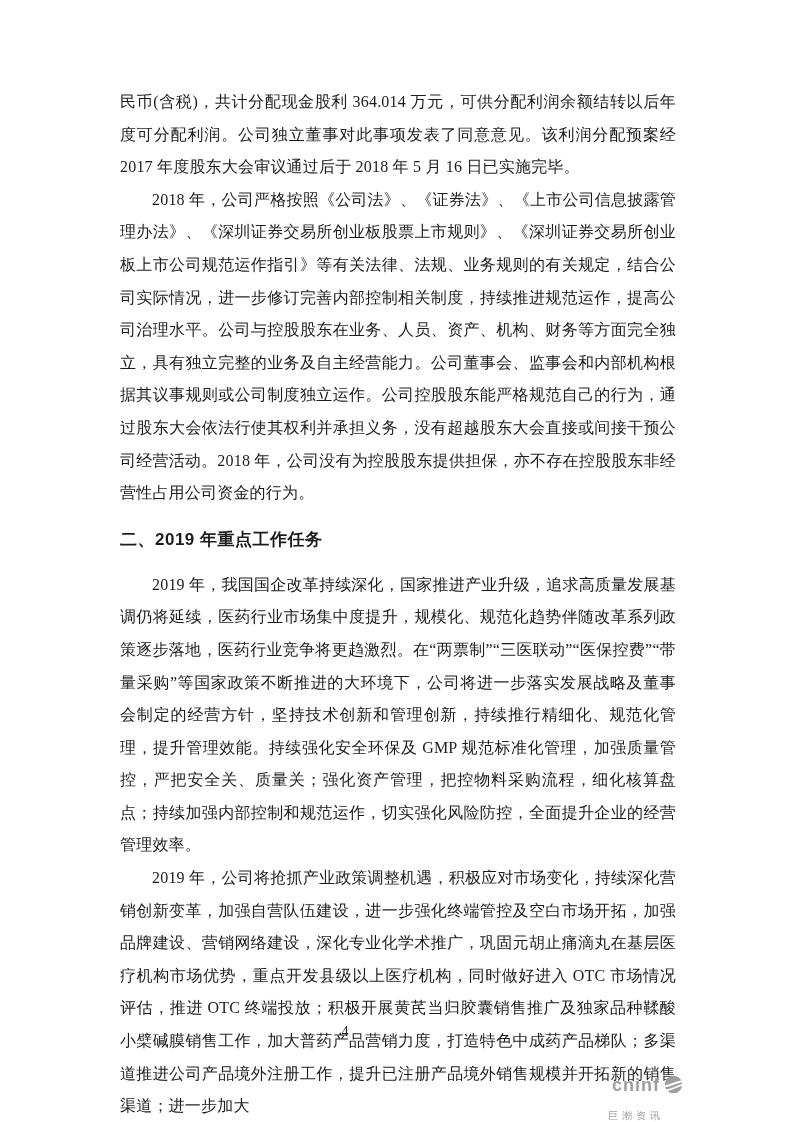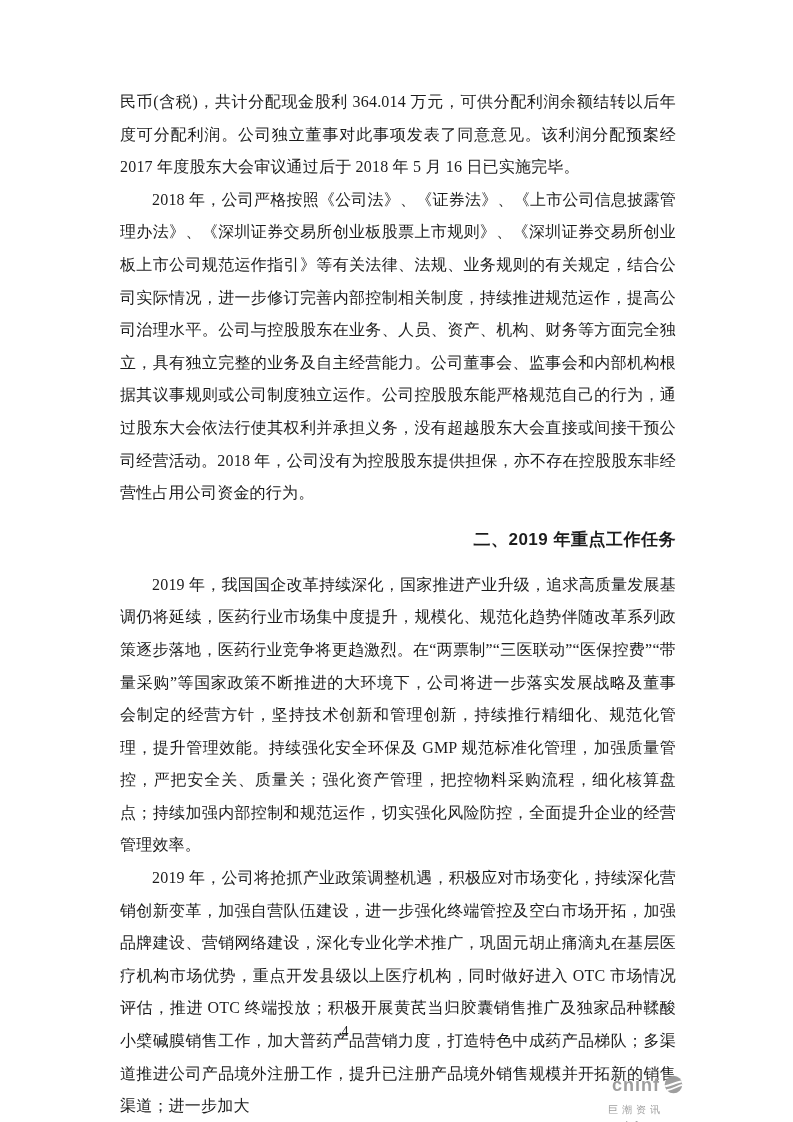--- a/index.html
+++ b/index.html
@@ -40,21 +40,21 @@
     font-weight: 700;
     text-indent: 2em;
     font-family: "Liberation Sans", "DejaVu Sans", sans-serif;
     letter-spacing: 0.5px;
   }
   .center-heading {
     margin: 13px 0 13px 0;
     font-size: 17px;
     line-height: 33px;
     font-weight: 700;
-    text-align: right;
+    text-align: left;
     font-family: "Liberation Sans", "DejaVu Sans", sans-serif;
     letter-spacing: 0.5px;
   }
   .page-number {
     position: absolute;
     left: 0;
     right: 0;
     top: 1024px;
     text-align: center;
     font-size: 14px;
@@ -81,21 +81,21 @@
     line-height: 18px;
   }
   .logo-icon {
     display: inline-flex;
     width: 21px;
     height: 21px;
   }
   .logo-sub {
     font-size: 10px;
     letter-spacing: 4px;
-    margin-top: 8px;
+    margin-top: 14px;
     margin-right: 20px;
   }
   .logo-url {
     font-size: 11px;
     margin-top: 2px;
     letter-spacing: 0.2px;
   }
 </style>
 </head>
 <body>

